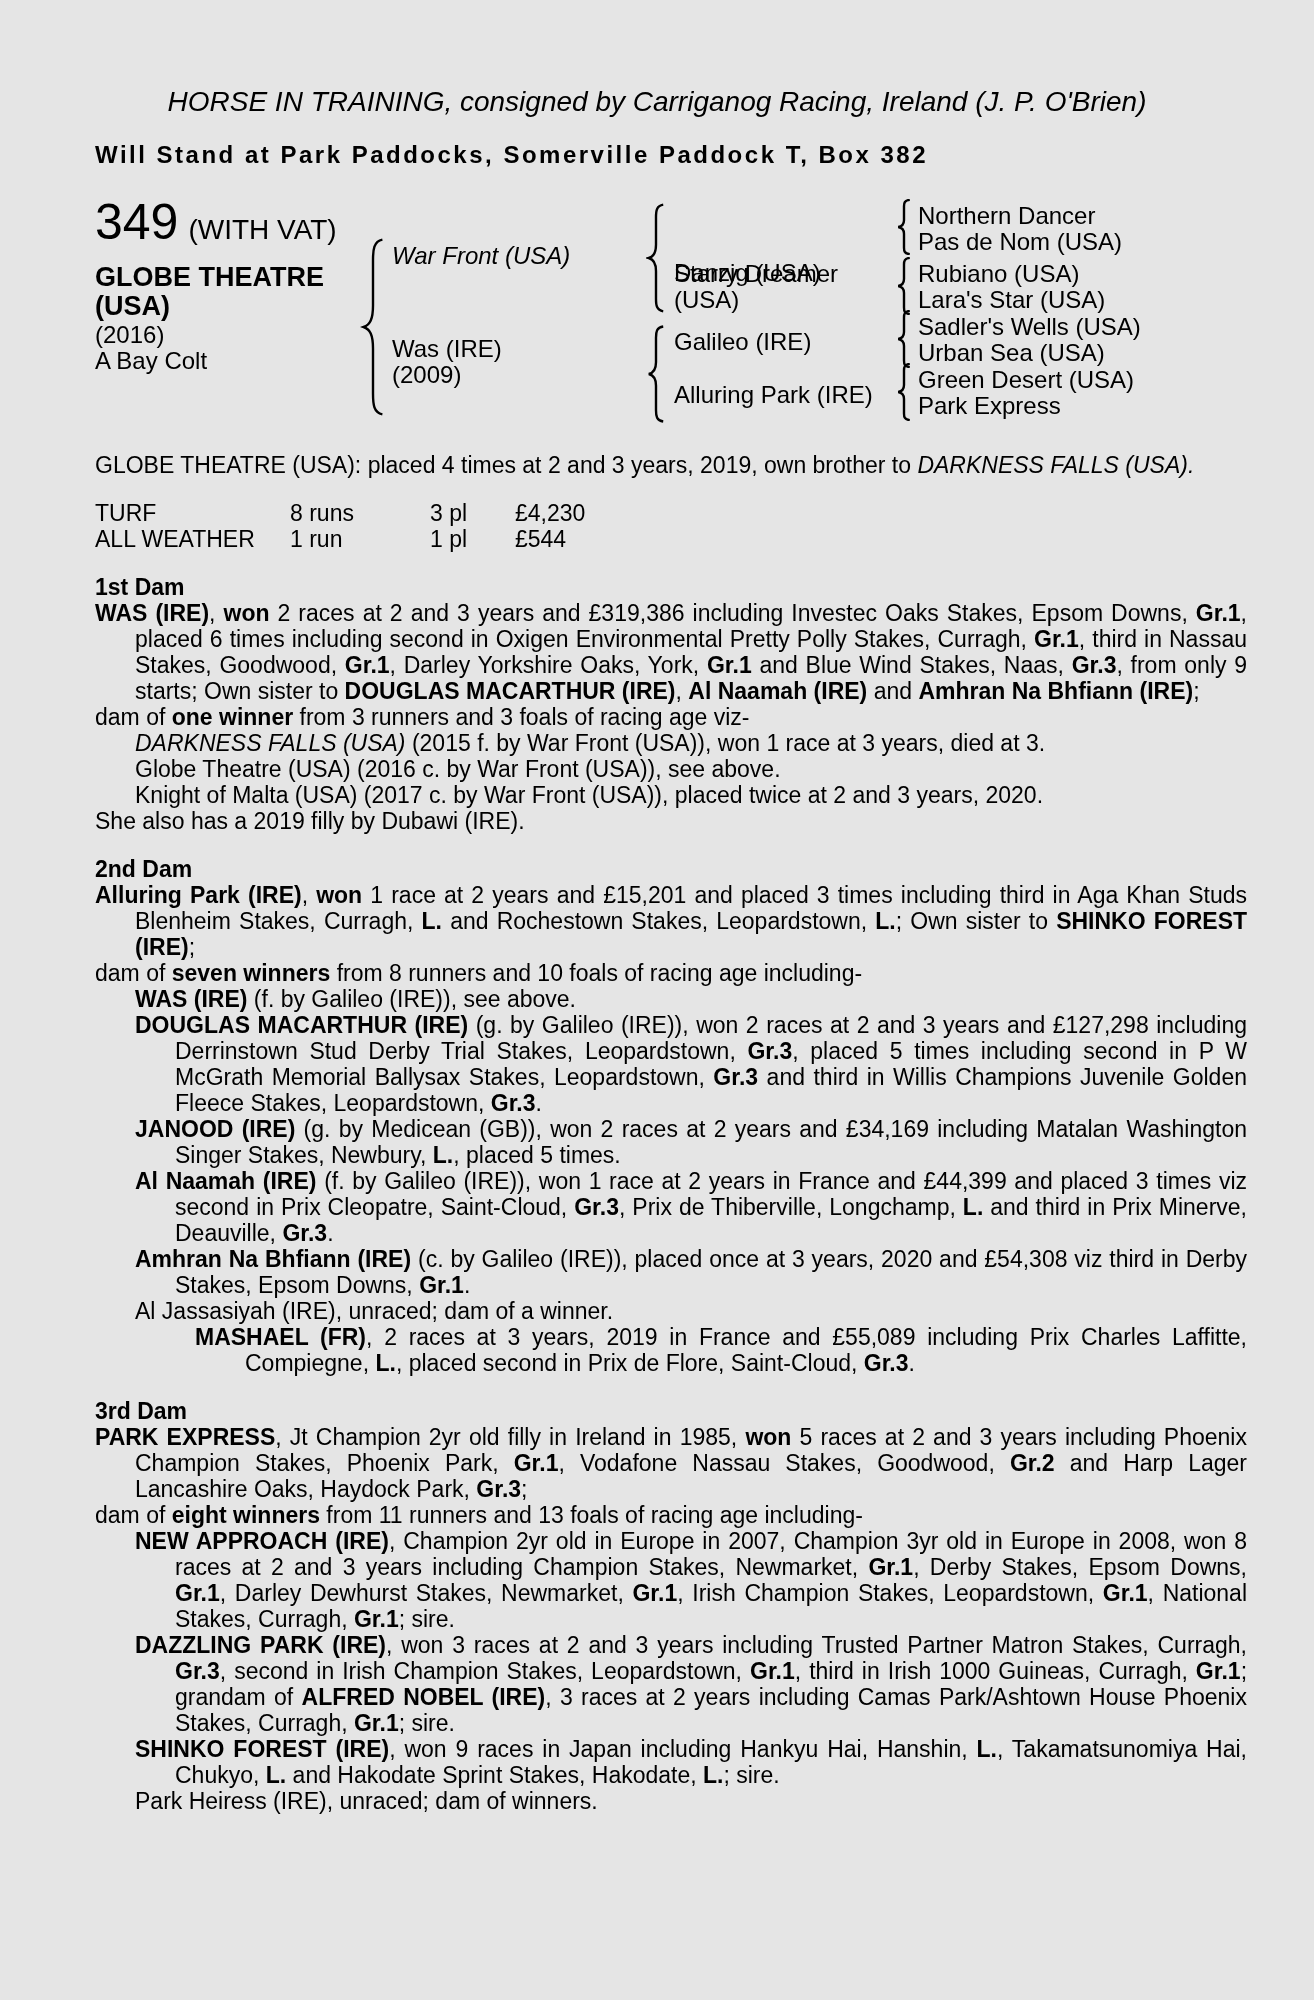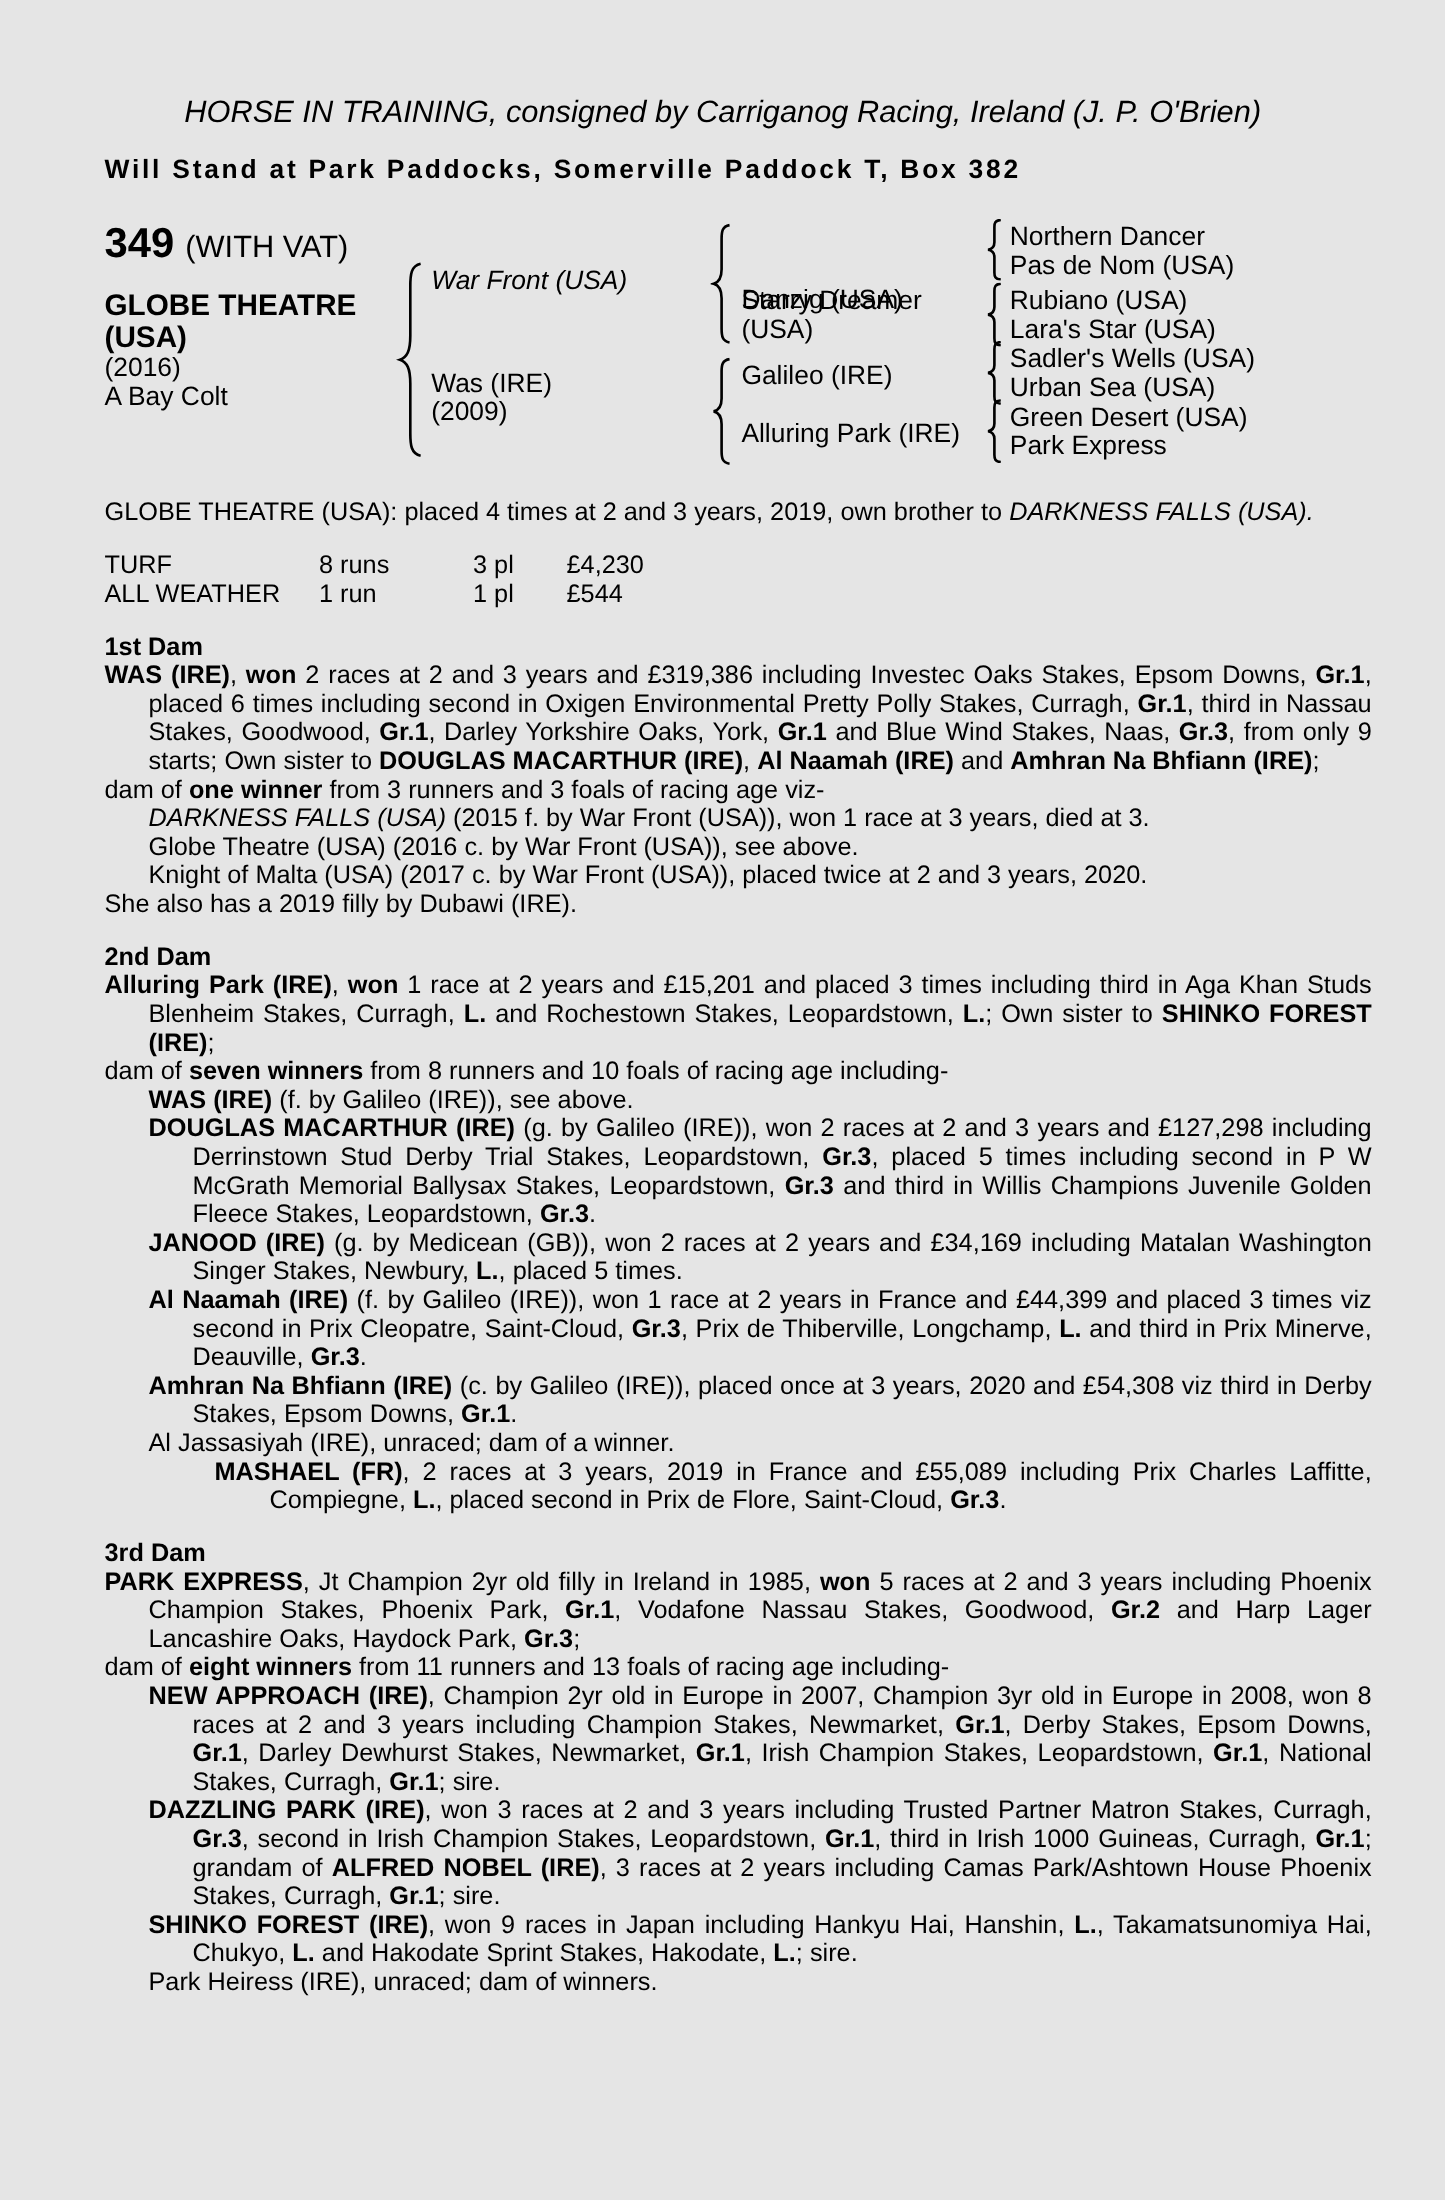--- a/index.html
+++ b/index.html
@@ -8,21 +8,21 @@
   .page{position:absolute;inset:0;background:#e5e5e5;}
 
   
   #consignor{position:absolute;top:86px;left:0;width:100%;text-align:center;
              font-style:italic;font-size:28px;}
   #standline{position:absolute;top:141px;left:95px;font-weight:bold;font-size:24px;
              letter-spacing:2.5px;}
 
   
   #lotline{position:absolute;top:200px;left:95px;}
-  #lotnum{font-weight:bold;font-size:38px;line-height:44px;margin-top:26px;}
+  #lotnum{font-weight:normal;font-size:50px;line-height:44px;margin-top:26px;}
   #vat{font-size:28px;margin-left:10px;}
   .hname{position:absolute;left:95px;font-weight:bold;font-size:27px;}
   #hname1{top:262px;}
   #hname2{top:291px;}
   #hyear{position:absolute;left:95px;top:321px;font-size:24px;}
   #hcolour{position:absolute;left:95px;top:347px;font-size:24px;}
 
   
   .ped{position:absolute;font-size:24px;line-height:26px;}
   .brace{position:absolute;}

